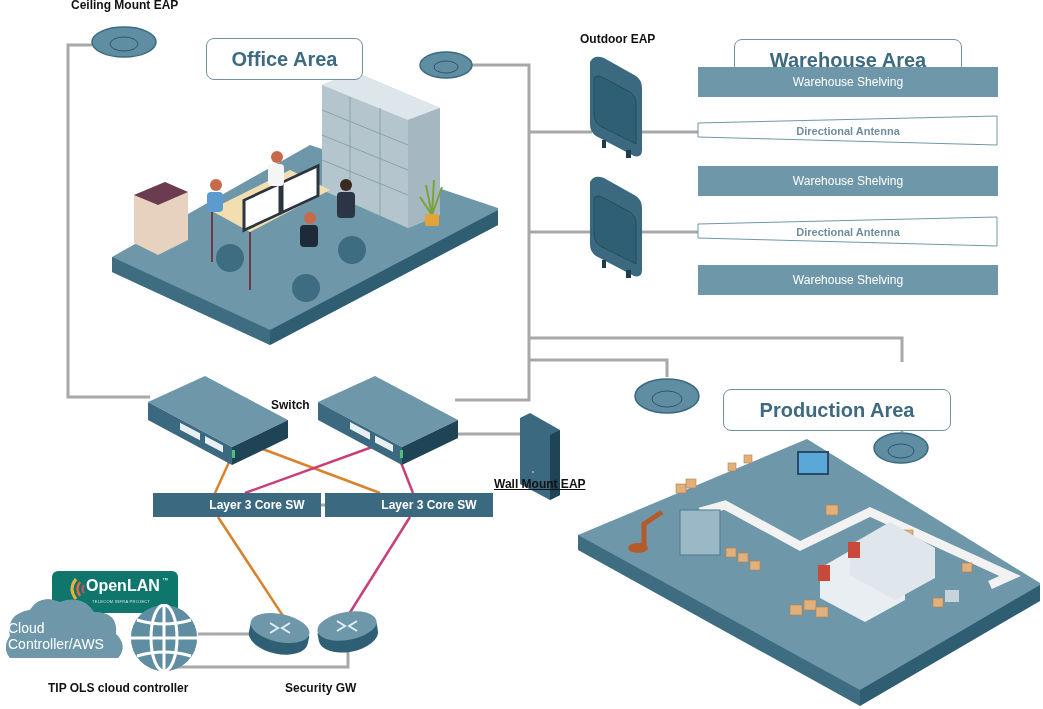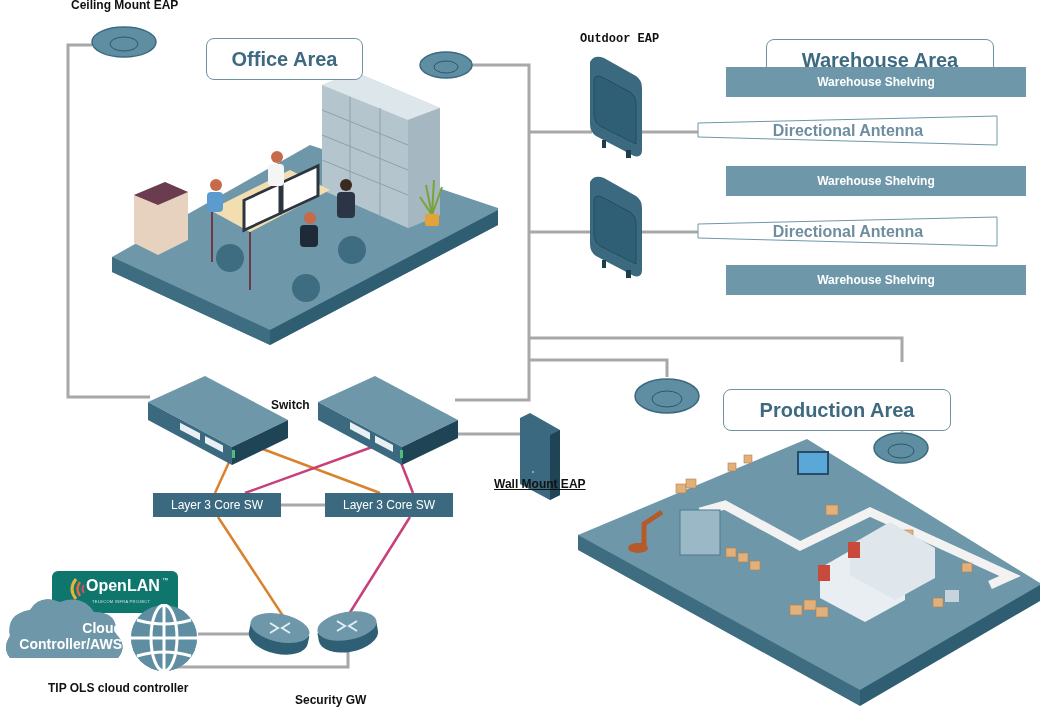--- a/index.html
+++ b/index.html
@@ -4,26 +4,26 @@
 <style>
   html, body { margin: 0; padding: 0; background: #ffffff; }
   body { width: 1043px; height: 709px; position: relative; overflow: hidden;
          font-family: "Liberation Sans", sans-serif; }
   #canvas { position: absolute; left: 0; top: 0; width: 1043px; height: 709px; }
   .lbl { position: absolute; font-weight: bold; color: #111; font-size: 12px; white-space: nowrap; }
   .area-title { position: absolute; border: 1.5px solid #6f93a3; border-radius: 8px; background: #fff;
                 color: #3d6a80; font-weight: bold; font-size: 20px; display: flex;
                 align-items: center; justify-content: center; margin-top: 28px; }
   .shelf { position: absolute; left: 698px; width: 300px; height: 30px; background: #6e98a9;
-           color: #fff; font-weight: bold; font-size: 12px; display: flex; align-items: center; justify-content: center; margin-left: 28px; }
+           color: #fff; font-weight: normal; font-size: 12px; display: flex; align-items: center; justify-content: center; }
   .antenna-text { position: absolute; left: 698px; width: 300px; height: 26px; color: #6e8ea0;
-           font-weight: bold; font-size: 16px; display: flex; align-items: center; justify-content: center; }
-  .core { position: absolute; height: 24px; width: 128px; background: #3b6a80; color: #fff; font-weight: normal;
-          font-size: 12px; display: flex; align-items: center; justify-content: center; }
-  .cloud-text { position: absolute; color: #fff; font-weight: bold; font-size: 14px; text-align: right; line-height: 16px; }
+           font-weight: bold; font-size: 11px; display: flex; align-items: center; justify-content: center; }
+  .core { position: absolute; height: 24px; width: 128px; background: #3b6a80; color: #fff; font-weight: bold;
+          font-size: 12px; display: flex; align-items: center; justify-content: center; padding-left: 40px; }
+  .cloud-text { position: absolute; color: #fff; font-weight: normal; font-size: 14px; text-align: left; line-height: 16px; }
   .openlan { position: absolute; left: 52px; top: 571px; width: 126px; height: 42px; background: #0f766e;
              border-radius: 6px; }
   .openlan-word { position: absolute; left: 34px; top: 6px; color: #fff; font-weight: bold; font-size: 16px; }
   .openlan-sub { position: absolute; left: 40px; top: 28px; color: #cfe3e3; font-size: 4px; letter-spacing: 0.3px; }
 </style>
 </head>
 <body>
 
 <svg id="canvas" viewBox="0 0 1043 709" xmlns="http://www.w3.org/2000/svg">
 
@@ -220,28 +220,28 @@
     <g stroke="#ffffff" stroke-width="3" fill="none">
       <ellipse cx="164" cy="638" rx="13" ry="33"></ellipse>
       <line x1="164" y1="605" x2="164" y2="671"></line>
       <line x1="131" y1="638" x2="197" y2="638"></line>
       <path d="M137,620 q27,8 54,0 M137,656 q27,-8 54,0"></path>
     </g>
   </g>
 </svg>
 
 <div class="lbl" style="left:71px; top:-2px;">Ceiling Mount EAP</div>
-<div class="lbl" style="left:580px; top:32px;font-family:Liberation Mono, monospace;">Outdoor EAP</div>
+<div class="lbl" style="left:580px; top:32px;">Outdoor EAP</div>
 <div class="lbl" style="left:271px; top:398px;">Switch</div>
 <div class="lbl" style="left:494px; top:477px;text-decoration:underline;">Wall Mount EAP</div>
 <div class="lbl" style="left:48px; top:681px;">TIP OLS cloud controller</div>
-<div class="lbl" style="left:295px; top:681px;margin-top:12px;">Security GW</div>
+<div class="lbl" style="left:285px; top:681px;">Security GW</div>
 
 <div class="area-title" style="left:206px; top:10px; width:155px; height:40px;">Office Area</div>
-<div class="area-title" style="left:766px; top:11px; width:226px; height:40px;">Warehouse Area</div>
+<div class="area-title" style="left:734px; top:11px; width:226px; height:40px;">Warehouse Area</div>
 <div class="area-title" style="left:723px; top:361px; width:226px; height:40px;">Production Area</div>
 
 <div class="shelf" style="top:67px;">Warehouse Shelving</div>
 <svg style="position:absolute; left:697px; top:115px;" width="303" height="32">
   <polygon points="1,8 300,1 300,30 1,22" fill="#fff" stroke="#6e98a9" stroke-width="1"></polygon>
 </svg>
 <div class="antenna-text" style="top:118px;">Directional Antenna</div>
 <div class="shelf" style="top:166px;">Warehouse Shelving</div>
 <svg style="position:absolute; left:697px; top:216px;" width="303" height="32">
   <polygon points="1,8 300,1 300,30 1,22" fill="#fff" stroke="#6e98a9" stroke-width="1"></polygon>

